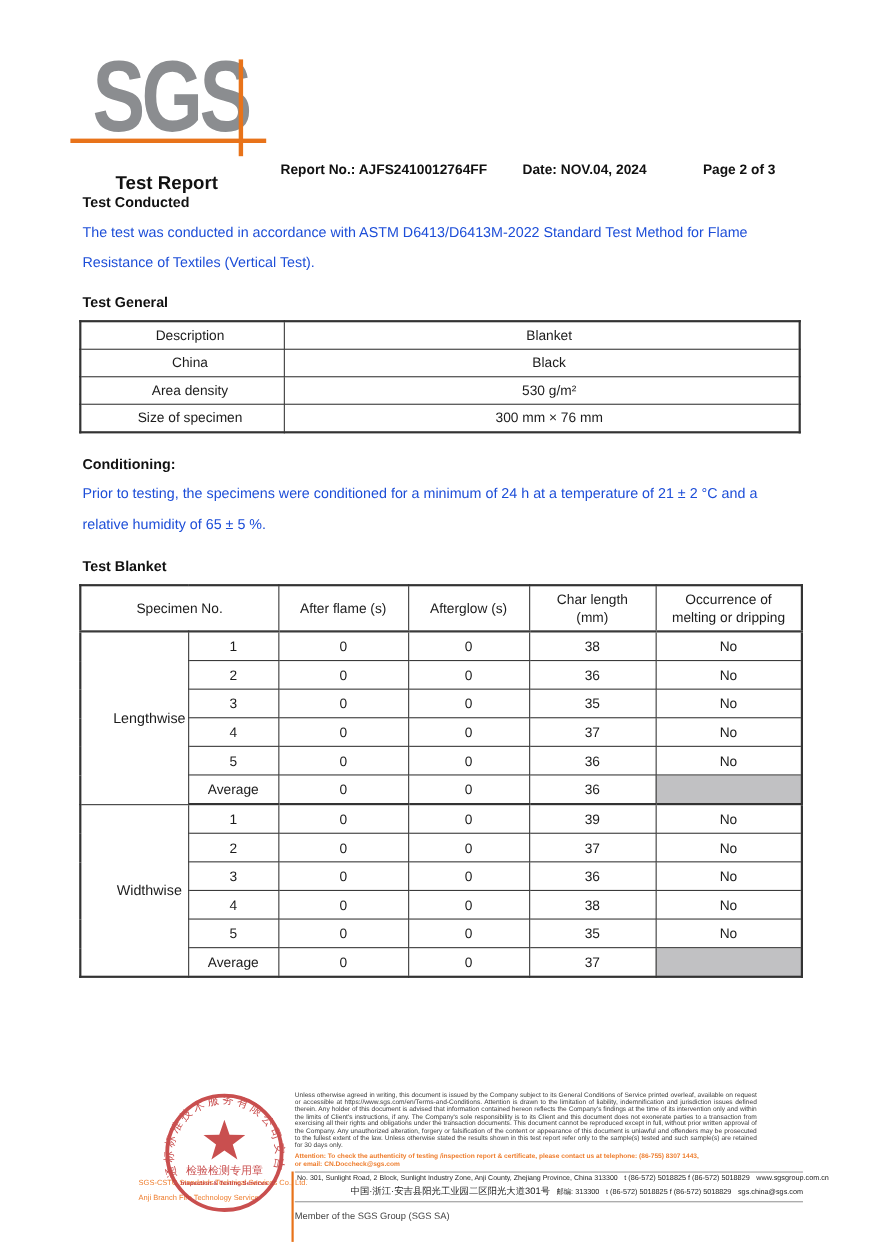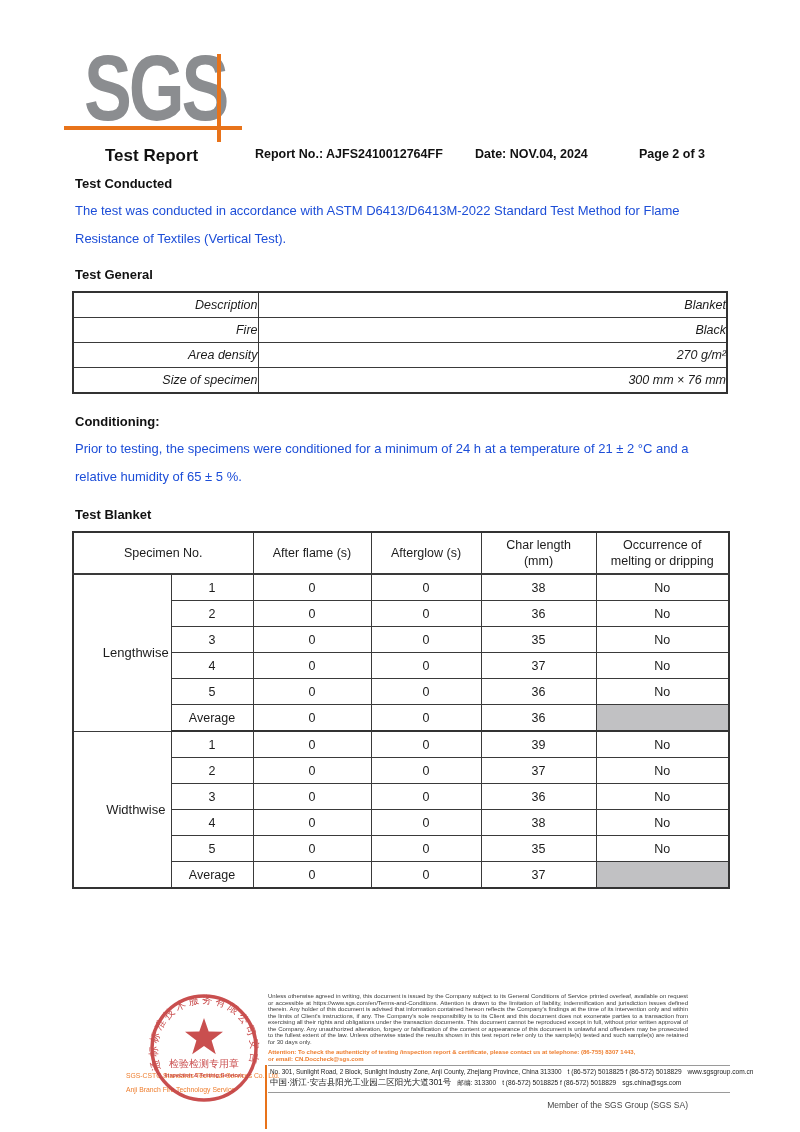--- a/index.html
+++ b/index.html
@@ -5,56 +5,56 @@
   html,body{margin:0;padding:0;background:#e9e9e9;}
   .page{position:relative;width:800px;height:1132px;background:#ffffff;overflow:hidden;
         font-family:"Liberation Sans",sans-serif;color:#1c1c1c;}
 
   
   .logo{position:absolute;left:84px;top:46px;height:84px;line-height:84px;
         font-size:92px;font-weight:bold;color:#8b8d90;letter-spacing:-4px;
         transform:scaleX(.78);transform-origin:left center;}
   .logo-vline{position:absolute;left:217px;top:54px;width:4px;height:88px;background:#e8731a;}
   .logo-hline{position:absolute;left:64px;top:126px;width:178px;height:4px;background:#e8731a;}
-  .title{position:absolute;left:105px;top:146px;font-size:17px;font-weight:bold;color:#111;}
+  .title{position:absolute;left:105px;top:157px;font-size:17px;font-weight:bold;color:#111;}
   .hdr-info{position:absolute;top:147px;font-size:12.5px;font-weight:bold;color:#111;}
   .hdr-repno{left:255px;} .hdr-date{left:475px;text-align:center;} .hdr-page{left:620px;padding-left:19px;}
 
   
   .main{position:absolute;left:72px;top:170px;width:656px;}
   .sec-h{font-size:13px;font-weight:bold;color:#111;padding-left:3px;}
   .para{font-size:13px;line-height:28px;margin:6px 0 0 0;padding-left:3px;color:#1d4ed8;}
   .mt6{margin-top:6px;} .mt14{margin-top:14px;} .mt16{margin-top:16px;} .mt20{margin-top:20px;}
 
   table{border-collapse:collapse;width:656px;table-layout:fixed;}
   td,th{border:1px solid #3a3a3a;font-size:12.5px;font-weight:normal;color:#1c1c1c;}
   table.spec{margin-top:9px;border:2px solid #333;}
-  table.spec td{height:24px;padding:0 0 0 14px;text-align:right;font-style:italic;}
+  table.spec td{height:24px;padding:0 0 0 14px;text-align:center;}
   table.result{margin-top:9px;border:2px solid #333;}
   table.result th{height:38px;text-align:center;vertical-align:middle;white-space:pre-line;
                   line-height:16px;border-bottom-width:2px;}
   table.result td{height:23px;text-align:center;}
   td.group-label{font-size:13px;padding-left:28px;}
   tr.group-end td{border-bottom:2px solid #333;}
   td.shaded{background:#c1c1c3;}
 
   
   .legal{position:absolute;left:268px;top:993px;width:420px;font-size:6px;line-height:6.5px;
          color:#3d3d3d;text-align:justify;}
   .attention{position:absolute;left:268px;top:1049px;width:420px;font-size:6px;line-height:6.5px;
          font-weight:bold;color:#ee7d2d;white-space:pre-line;}
   .addr-box{position:absolute;left:268px;top:1065px;width:460px;border-top:1px solid #9a9a9a;
          border-bottom:1px solid #9a9a9a;padding:2px 0 3px 2px;}
   .addr-row{display:flex;align-items:baseline;gap:6px;white-space:nowrap;}
   .addr-en{font-size:6.4px;color:#222;}
   .addr-cn{font-size:8.5px;color:#222;}
   .addr-contact{font-size:6.6px;color:#222;}
-  .addr-row+.addr-row{margin-top:2px;}
+  .addr-row+.addr-row{margin-top:2px;justify-content:flex-end;}
   .footer-vline{position:absolute;left:265px;top:1065px;width:2px;height:64px;background:#e8731a;}
-  .member{position:absolute;left:268px;top:1100px;width:420px;text-align:right;
+  .member{position:absolute;left:268px;top:1100px;width:420px;
           padding-right:36px;font-size:8.5px;color:#444;}
   .company-lines{position:absolute;left:126px;top:1069px;font-size:6.8px;line-height:14px;
           color:#ee7d2d;white-space:nowrap;}
   .stamp{position:absolute;left:146px;top:990px;opacity:.9;}
 </style>
 </head>
 <body>
 
 <div class="page">
 
@@ -76,26 +76,26 @@
       <colgroup>
           <col style="width:185px">
           <col>
         </colgroup>
       <tbody>
         <tr>
           <td>Description</td>
           <td>Blanket</td>
         </tr>
         <tr>
-          <td>Fire</td>
+          <td>China</td>
           <td>Black</td>
         </tr>
         <tr>
           <td>Area density</td>
-          <td>270 g/m²</td>
+          <td>530 g/m²</td>
         </tr>
         <tr>
           <td>Size of specimen</td>
           <td>300 mm × 76 mm</td>
         </tr>
       </tbody>
     </table>
 
     <div class="sec-h mt20">Conditioning:</div>
     <p class="para">Prior to testing, the specimens were conditioned for a minimum of 24 h at a temperature of 21 ± 2 °C and a relative humidity of 65 ± 5 %.</p>

